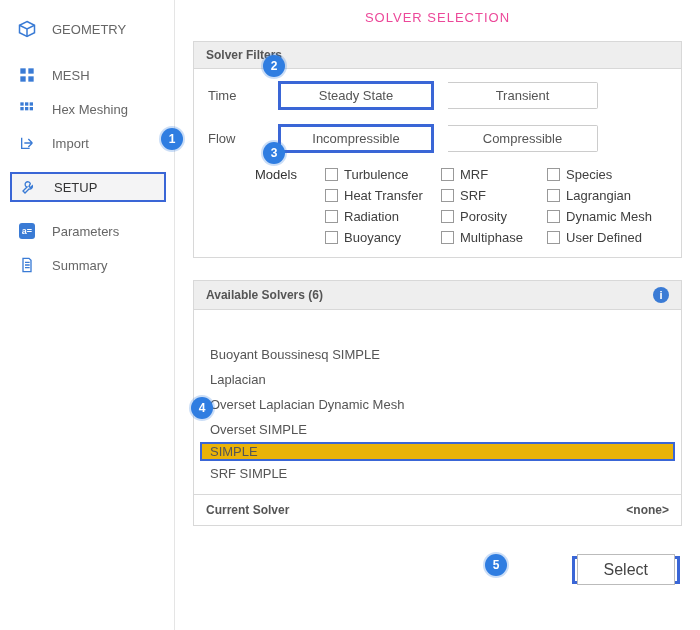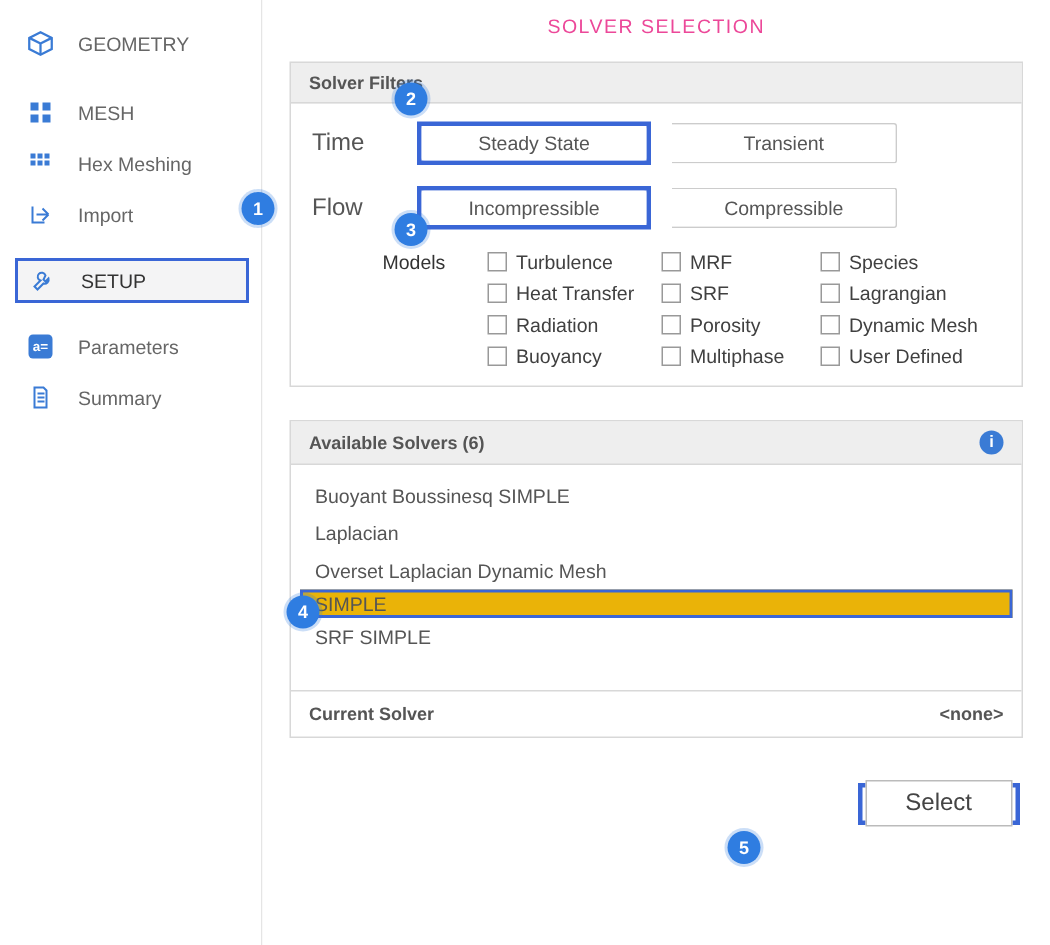--- a/index.html
+++ b/index.html
@@ -59,37 +59,37 @@
     background: #eeeeee;
     border-bottom: 1px solid #d8d8d8;
     padding: 6px 12px;
     font-size: 12px;
     font-weight: 600;
     color: #555;
     display:flex;align-items:center;justify-content:space-between;
   }
   .panel-body { padding: 12px 14px; }
   .filter-row { display:flex; align-items:center; margin-bottom: 14px; }
-  .filter-row .flabel { width: 70px; font-size: 16px; color:#555; }
+  .filter-row .flabel { width: 70px; font-size: 13px; color:#555; }
   .seg {
     display:flex; border:1px solid #ccc; border-radius:2px; overflow:hidden;
     width: 300px;
   }
   .seg-btn {
     flex:1; text-align:center; padding:5px 0; font-size:13px; color:#555;
     background:#fff; cursor:pointer;
   }
   .seg-hl { border:3px solid #3a66d6; display:inline-block; }
   .seg-hl .seg-btn { padding:4px 0; }
   .seg-wrap { display:flex; gap:14px; align-items:center; }
   .models-row { display:flex; align-items:flex-start;margin-left:47px; }
   .models-grid { display:grid; grid-template-columns: 110px 100px 120px; gap: 6px 6px; margin-left:0;}
   .chk { display:flex; align-items:center; gap:6px; font-size:13px; color:#404040;}
   .chk .box { width:13px;height:13px;border:1px solid #999;background:#fff;}
-  .solver-list { min-height: 150px; }
+  .solver-list { min-height: 150px; margin-top: 24px; }
   .solver-item { padding:5px 10px; font-size:13px; color:#555; cursor:pointer;}
   .solver-item.selected { border:2px solid #3a66d6; background:#eab308; padding:0 8px;}
   .current-row { border-top:1px solid #d8d8d8; padding:8px 12px; display:flex;justify-content:space-between; font-size:12px; font-weight:600; color:#555;}
   .select-wrap { display:flex; justify-content:flex-end; padding:8px 2px 0 0;}
   .select-btn {
     border:3px solid #3a66d6; padding:2px;
   }
   .select-btn-inner {
     border:1px solid #bbb; padding:6px 26px; font-size:16px; color:#444; background:#fff; cursor:pointer;
   }
@@ -285,20 +285,21 @@
 
     <div class="panel">
       <div class="panel-head">
         <span>Available Solvers (6)</span>
         <span class="info-icon">i</span>
       </div>
       <div class="panel-body solver-list" id="solver-list" style="padding:8px 6px;">
           <div class="solver-item">Buoyant Boussinesq SIMPLE</div>
           <div class="solver-item">Laplacian</div>
           <div class="solver-item">Overset Laplacian Dynamic Mesh</div>
+          <div class="solver-item">Overset SIMPLE</div>
           <div class="solver-item selected">SIMPLE</div>
           <div class="solver-item">SRF SIMPLE</div>
         </div>
       <div class="current-row">
         <span>Current Solver</span>
         <span>&lt;none&gt;</span>
       </div>
     </div>
 
     <div class="select-wrap">

